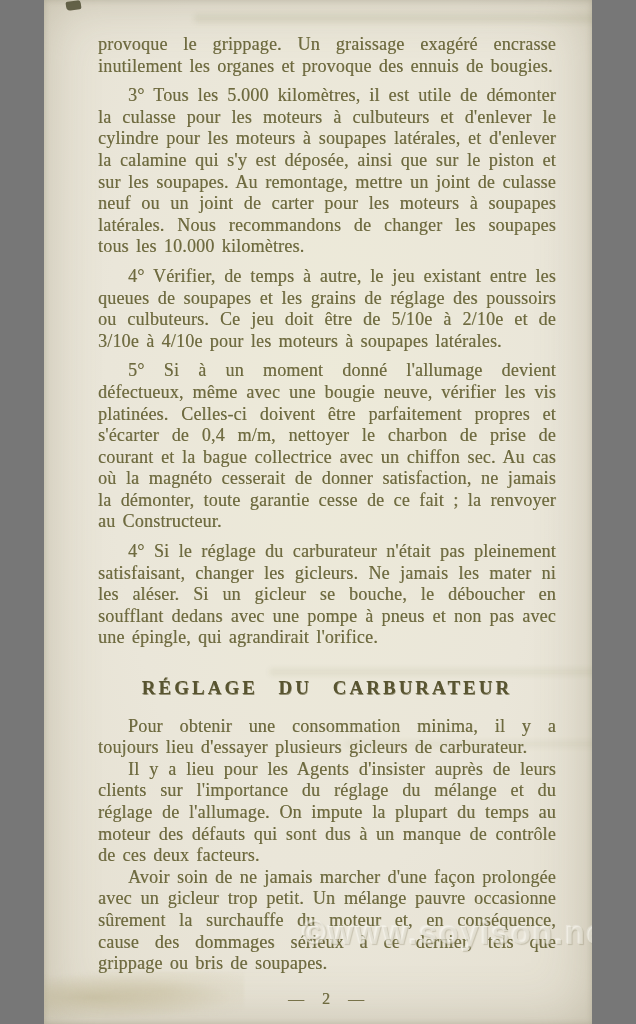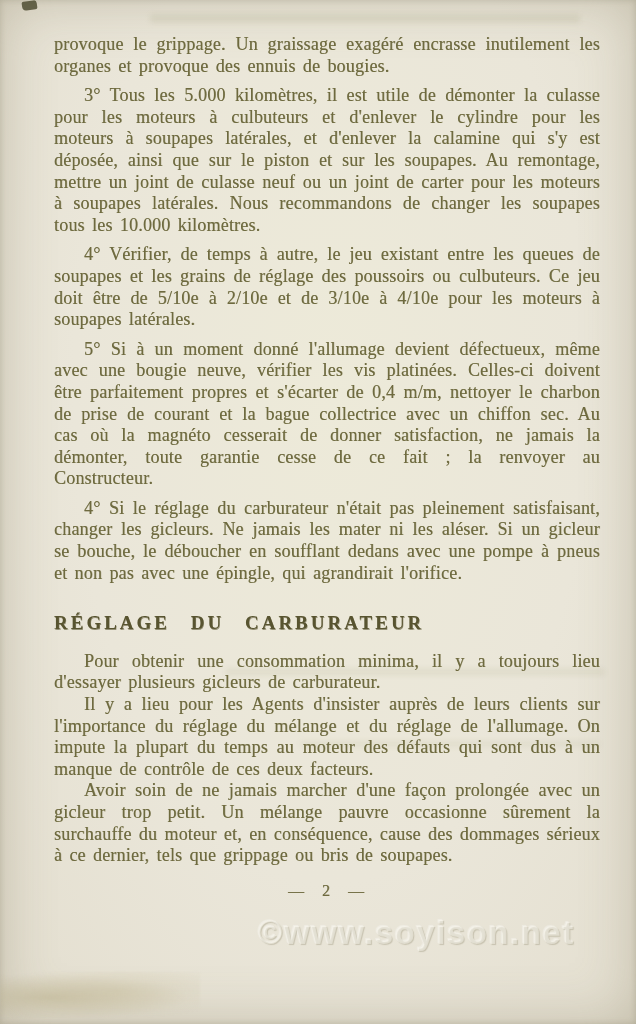--- a/index.html
+++ b/index.html
@@ -1,18 +1,18 @@
 <!DOCTYPE html>
 <html><head>
 <meta charset="utf-8">
 <style>
   html, body { margin: 0; padding: 0; background: #777; }
   .page {
     position: relative;
-    width: 636px;
+    width: 548px;
     height: 1024px;
     margin: 0 auto;
     overflow: hidden;
     background:
       radial-gradient(ellipse at 52% 38%, #edead9 0%, #eae6d9 55%, #e3decf 100%);
     box-shadow: inset 0 0 55px rgba(120,110,80,0.30), inset 0 0 6px rgba(100,95,70,0.25);
     font-family: "Liberation Serif", "DejaVu Serif", serif;
     color: #6e6a3f;
   }
   .content {
@@ -23,21 +23,21 @@
     line-height: 21.6px;
     word-spacing: 2.5px;
     letter-spacing: 0.2px;
     text-shadow: 0.4px 0.4px 0.5px rgba(110,105,60,0.55);
   }
   .content p { margin: 0; text-indent: 30px; }
   .content p.noindent { text-indent: 0; }
   .content p.gap { margin-top: 8px; }
   .heading {
     margin: 28px 0 17px 0;
-    text-align: left;
+    text-align: center;
     text-indent: 0;
     font-size: 19px;
     font-weight: bold;
     letter-spacing: 3px;
     word-spacing: 13px;
     color: #585430;
     text-shadow: 0.5px 0.5px 0.6px rgba(90,85,50,0.6);
   }
   .pagenum {
     margin-top: 13px;

